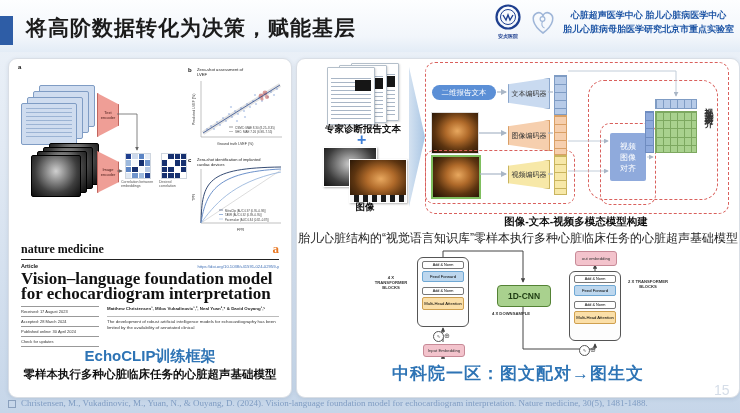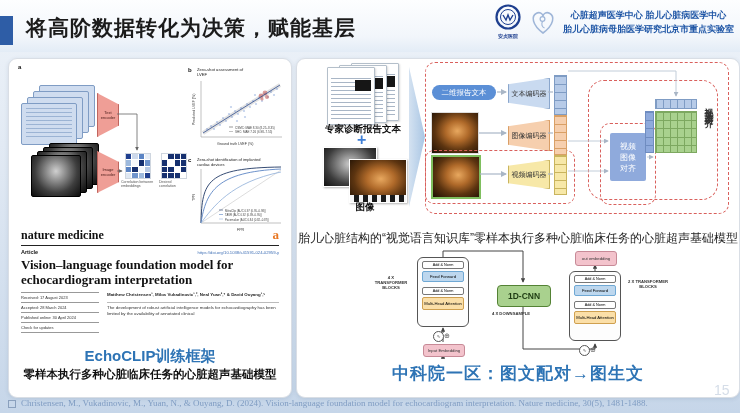--- a/index.html
+++ b/index.html
@@ -230,30 +230,30 @@
     <line x1="32" y1="55" x2="36" y2="55" stroke="#1f3864" stroke-width="0.6"></line>
     <text x="38" y="56.5" font-size="2.8" fill="#444">MitraClip (AUC 0.97 (0.95–0.98))</text>
     <line x1="32" y1="59.5" x2="36" y2="59.5" stroke="#5b84c4" stroke-width="0.6"></line>
     <text x="38" y="61" font-size="2.8" fill="#444">TAVR (AUC 0.92 (0.89–0.95))</text>
     <line x1="32" y1="64" x2="36" y2="64" stroke="#9ab7dd" stroke-width="0.6"></line>
     <text x="38" y="65.5" font-size="2.8" fill="#444">Pacemaker (AUC 0.84 (0.82–0.87))</text>
     <text x="50" y="76" font-size="3.6" fill="#333">FPR</text>
     <text x="8" y="46" font-size="3.6" fill="#333" transform="rotate(-90 8 46)">TPR</text>
   </svg>
 
-  <div class="abs" style="left:12px;top:168px;width:258px;">
+  <div class="abs" style="left:12px;top:182px;width:258px;">
     <div style="display:flex;justify-content:space-between;align-items:flex-end;border-bottom:1.5px solid #222;padding-bottom:2px;">
       <span class="serif" style="font-size:12px;font-weight:bold;color:#111;">nature medicine</span>
       <span style="font-size:13px;font-weight:bold;color:#e87722;font-family:'Liberation Serif',serif;">a</span>
     </div>
     <div style="display:flex;justify-content:space-between;margin-top:3px;align-items:baseline;">
       <span style="font-size:5.5px;font-weight:bold;color:#111;">Article</span>
       <span style="font-size:4.2px;color:#3f6fb5;">https://doi.org/10.1038/s41591-024-02959-y</span>
     </div>
-    <div class="serif" style="font-size:13px;line-height:15px;font-weight:bold;color:#111;margin-top:2px;">Vision–language foundation model for echocardiogram interpretation</div>
+    <div class="serif" style="font-size:17px;line-height:15px;font-weight:bold;color:#111;margin-top:2px;">Vision–language foundation model for echocardiogram interpretation</div>
     <div style="display:flex;margin-top:5px;">
       <div style="width:78px;flex:none;">
         <div class="dateitem">Received: 17 August 2023</div>
         <div class="dateitem">Accepted: 28 March 2024</div>
         <div class="dateitem">Published online: 30 April 2024</div>
         <div class="dateitem" style="border-bottom:0.5px solid #999;">Check for updates</div>
       </div>
       <div style="flex:1;padding-left:8px;">
         <div style="font-size:4.4px;line-height:6px;font-weight:bold;color:#222;">Matthew Christensen¹, Milos Vukadinovic¹,², Neal Yuan³,⁴ &amp; David Ouyang¹,⁵</div>
         <div style="font-size:4.4px;line-height:6px;color:#333;margin-top:4px;border-top:0.5px solid #bbb;padding-top:2px;">The development of robust artificial intelligence models for echocardiography has been limited by the availability of annotated clinical</div>
@@ -333,20 +333,21 @@
       <line x1="54" y1="111" x2="80" y2="111" stroke="#a9b6c6" stroke-width="1.2" marker-end="url(#ah2)"></line>
       <line x1="122" y1="29" x2="127" y2="29" stroke="#a9b6c6" stroke-width="1.2"></line>
       <line x1="122" y1="70" x2="127" y2="70" stroke="#a9b6c6" stroke-width="1.2"></line>
       <line x1="122" y1="111" x2="127" y2="111" stroke="#a9b6c6" stroke-width="1.2"></line>
       <polyline points="142,8 250,8 250,33" fill="none" stroke="#c2cdd9" stroke-width="1" marker-end="url(#ah2)"></polyline>
       <line x1="142" y1="78" x2="182" y2="78" stroke="#c2cdd9" stroke-width="1" marker-end="url(#ah2)"></line>
       <line x1="142" y1="108" x2="182" y2="108" stroke="#c2cdd9" stroke-width="1" marker-end="url(#ah2)"></line>
       <line x1="221" y1="94" x2="227" y2="94" stroke="#c2cdd9" stroke-width="1" marker-end="url(#ah2)"></line>
     </svg>
   </div>
+  <div class="abs" style="left:128px;top:156px;width:302px;text-align:center;font-size:10.5px;font-weight:bold;color:#111;">图像-文本-视频多模态模型构建</div>
 
   <div class="abs" style="left:0;top:171px;width:442px;text-align:center;font-size:12px;font-weight:500;color:#1d1d1d;">胎儿心脏结构的“视觉语言知识库”零样本执行多种心脏临床任务的心脏超声基础模型</div>
 
   <div class="abs" style="left:70px;top:190px;width:310px;height:110px;">
     <svg class="abs" style="left:0;top:0;pointer-events:none;" width="310" height="110">
       <defs>
           <marker id="ah3" viewBox="0 0 6 6" refX="5" refY="3" markerWidth="4.5" markerHeight="4.5" orient="auto">
             <path d="M0,0L6,3L0,6z" fill="#444"></path>
           </marker>
         </defs>

